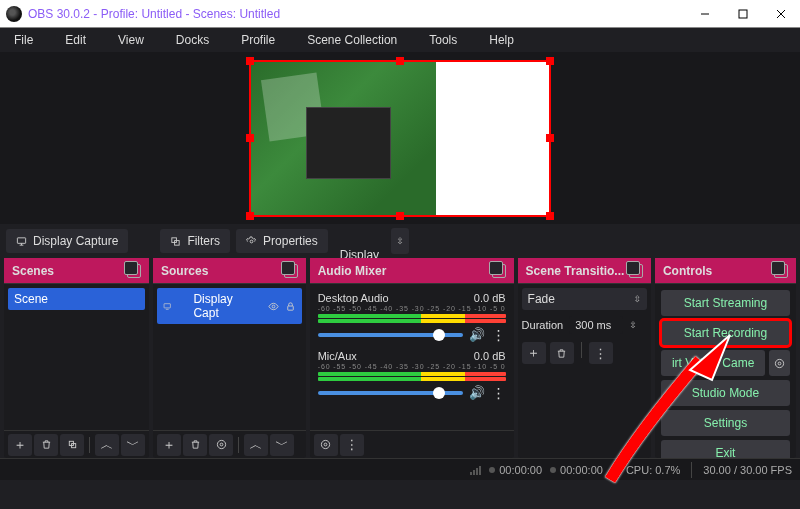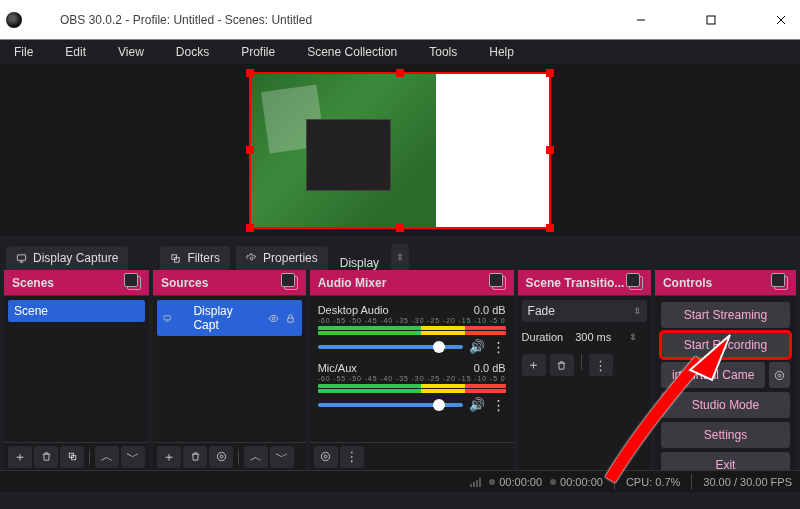--- a/index.html
+++ b/index.html
@@ -1,33 +1,33 @@
 <!DOCTYPE html>
 <html><head>
 <meta charset="utf-8">
 <style>
 * { margin: 0; padding: 0; box-sizing: border-box; font-family: "Segoe UI", Arial, sans-serif; }
 html, body { width: 800px; height: 509px; overflow: hidden; background: #1f1f23; color: #ddd; }
-.titlebar { height: 40px; background: #fff; color: #404040; display: flex; align-items: center; font-size: 12px; border-bottom: 1px solid #888; gap: 32px; }
+.titlebar { height: 28px; background: #fff; color: #8b5cf6; display: flex; align-items: center; font-size: 12px; border-bottom: 1px solid #888; }
 .titlebar .obs-logo { width: 16px; height: 16px; margin: 0 6px; border-radius: 50%; background: radial-gradient(circle at 40% 40%, #555 20%, #111 60%); }
 .titlebar .title-text { flex: 1; }
 .win-btn { width: 38px; height: 100%; display: flex; align-items: center; justify-content: center; font-size: 12px; }
 .win-btn svg { width: 10px; height: 10px; }
 .menubar { height: 24px; background: #1f1f23; display: flex; align-items: center; padding: 0 6px; gap: 16px; font-size: 12px; }
 .menubar span { padding: 2px 8px; }
 .stage { height: 172px; background: #18181b; display: flex; align-items: center; justify-content: center; position: relative; }
 .preview-box { width: 300px; height: 155px; position: relative; }
 .preview-inner { position: absolute; inset: 0; display: flex; }
 .preview-left { flex: 62; background: linear-gradient(135deg,#2a6b2a 0%,#3c8a3c 40%,#2a6b2a 80%); position: relative; overflow: hidden; }
 .preview-left::before { content:""; position:absolute; top:10%; left:8%; width:30%; height:40%; background:rgba(255,255,255,.25); transform: rotate(-8deg);}
 .preview-left::after { content:""; position:absolute; top:30%; left:30%; width:45%; height:45%; background:#222; border:1px solid #444;}
 .preview-right { flex: 38; background: #fff; }
 .sel-handle { position: absolute; width: 8px; height: 8px; background: #ff0000; }
 .sel-edge { position: absolute; background: #ff0000; }
-.label-row { height: 34px; display: flex; align-items: flex-end; gap: 6px; padding: 0 6px; background: #1f1f23; }
+.label-row { height: 34px; display: flex; align-items: center; gap: 6px; padding: 0 6px; background: #1f1f23; }
 .tag-btn { background: #2b2b31; border: none; color: #ddd; padding: 5px 10px; font-size: 12px; border-radius: 3px; display: flex; align-items: center; gap: 6px; }
 .info-text { font-size: 12px; padding: 0 6px; margin-top: 28px; }
 .spinner { width: 18px; height: 26px; background: #2b2b31; border-radius: 3px; display:flex; align-items:center; justify-content:center; font-size:9px; color:#aaa; }
 .panels { display: flex; height: 200px; gap: 4px; padding: 0 4px; }
 .panel { background: #1b1b1e; border-radius: 3px; display: flex; flex-direction: column; }
 .panel.scenes { width: 150px; }
 .panel.sources { width: 158px; }
 .panel.audio { flex: 1; }
 .panel.transitions { width: 138px; }
 .panel.controls { width: 146px; }
@@ -48,21 +48,21 @@
 .meter { height: 4px; background: linear-gradient(to right, #2ecc40 0%, #2ecc40 55%, #ffdc00 55%, #ffdc00 78%, #ff4136 78%, #ff4136 100%); margin-top: 2px; border-radius:1px;}
 .slider-row { display: flex; align-items: center; gap: 6px; margin-top: 4px; }
 .slider-track { flex: 1; height: 4px; background: #4a90e2; border-radius: 2px; position: relative; }
 .slider-thumb { position: absolute; right: 18px; top: -4px; width: 12px; height: 12px; background: #fff; border-radius: 50%; }
 .spk-icon { font-size: 13px; }
 .dots-icon { font-size: 14px; line-height: 8px; }
 .trans-select { display: flex; align-items: center; justify-content: space-between; background: #2b2b31; padding: 4px 6px; border-radius: 3px; margin-bottom: 6px; font-size:12px; }
 .trans-row { display: flex; align-items: center; gap: 6px; font-size: 11px; }
 .dur-input { background: #1b1b1e; padding: 3px 6px; border-radius: 3px; width: 54px; text-align: left; }
 .trans-tools { display: flex; gap: 4px; margin-top: 8px; }
-.ctrl-btn { background: #3a3a40; color: #f9a8d4; border: none; width: 100%; padding: 6px 4px; font-size: 12px; border-radius: 3px; margin-bottom: 4px; }
+.ctrl-btn { background: #3a3a40; color: #86efac; border: none; width: 100%; padding: 6px 4px; font-size: 12px; border-radius: 3px; margin-bottom: 4px; }
 .ctrl-btn.highlight { outline: 3px solid #ff0000; outline-offset: -1px; }
 .vc-row { display: flex; gap: 4px; margin-bottom: 4px; }
 .vc-row .ctrl-btn { margin-bottom: 0; }
 .vc-gear { width: 26px; background: #3a3a40; display:flex; align-items:center; justify-content:center; border-radius:3px; }
 .statusbar { height: 22px; background: #18181b; display: flex; align-items: center; justify-content: flex-end; gap: 8px; padding: 0 8px; font-size: 11px; color: #aaa; border-top:1px solid #333;}
 .status-chip { display: flex; align-items: center; gap: 4px; }
 .status-dot { width: 6px; height: 6px; border-radius: 50%; background: #555; }
 .sig-icon { display: flex; align-items: flex-end; gap: 1px; height: 10px; }
 .sig-icon span { width: 2px; background: #555; }
 .arrow-overlay { position: fixed; pointer-events: none; }

